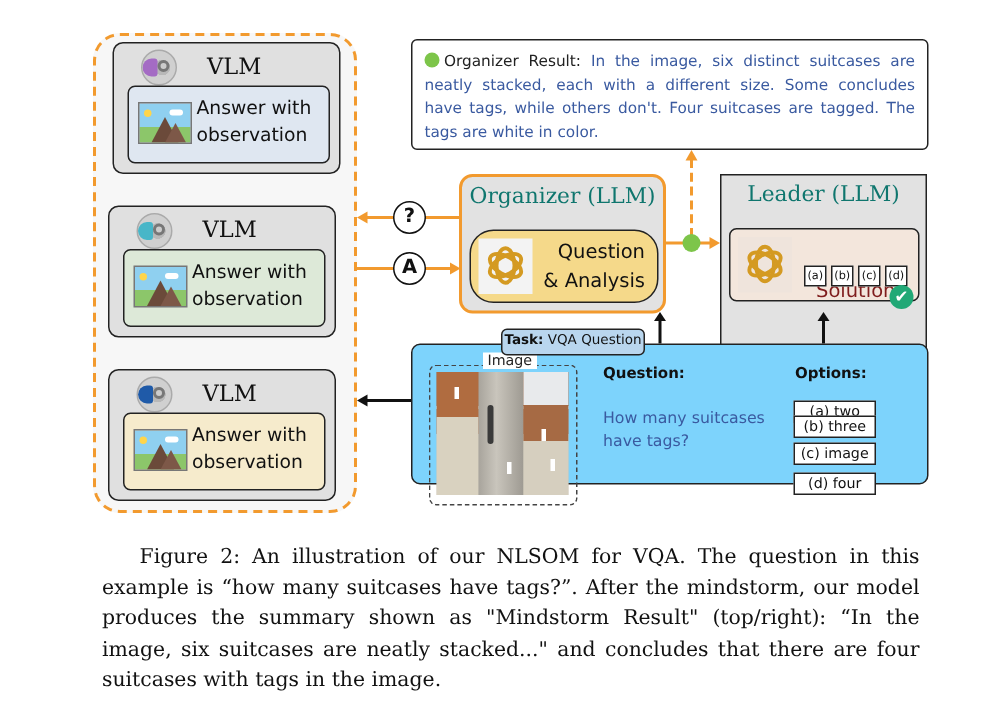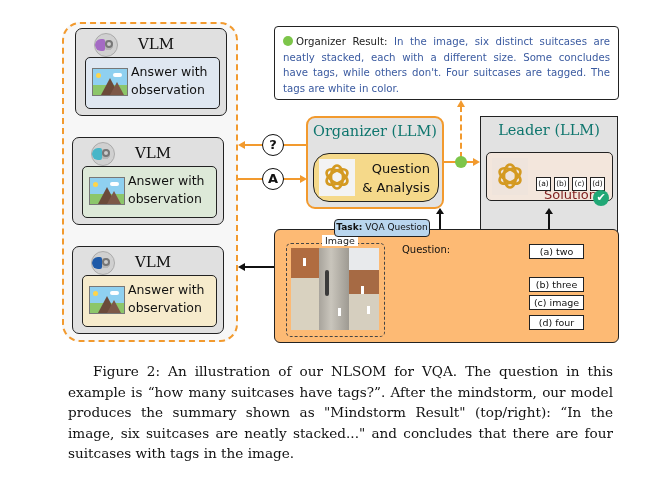--- a/index.html
+++ b/index.html
@@ -37,37 +37,37 @@
 
     
     .leader-box { left: 480px; top: 116px; width: 138px; height: 118px; border: 1.5px solid #222; border-radius: 0; background: #e2e2e2; }
     .leader-inner { position: absolute; left: 5px; top: 35px; width: 125px; height: 47px; border: 1.5px solid #222; border-radius: 5px; background: #f3e6dc; }
     .leader-inner .gpt-tile { background: #efe4dc; }
     .sol-txt { position: absolute; left: 57px; top: 2px; font-size: 13px; color: #7f1d1d; margin-top: 32px; }
     .opt-chip { position: absolute; top: 24px; width: 15px; height: 14px; border: 1.2px solid #222; background: #fff; font-size: 7.5px; line-height: 12px; text-align: center; color: #111; box-sizing: border-box; }
     .check { position: absolute; left: 112px; top: 73px; width: 16px; height: 16px; border-radius: 50%; background: #21a876; color: #fff; font-size: 11px; line-height: 16px; text-align: center; font-weight: bold; }
 
     
-    .q-box { left: 274px; top: 229px; width: 345px; height: 114px; border: 1.5px solid #222; border-radius: 6px; background: #fdba74; }
+    .q-box { left: 274px; top: 229px; width: 345px; height: 94px; border: 1.5px solid #222; border-radius: 6px; background: #7dd3fc; }
     .task-tag { left: 334px; top: 219px; width: 96px; height: 18px; border: 1.5px solid #222; border-radius: 4px; background: #b9d6ee; font-size: 9px; line-height: 15px; text-align: center; color: #111; }
     .img-frame { position: absolute; left: 11px; top: 13px; width: 97px; height: 92px; border: 1.3px dashed #444; border-radius: 5px; }
     .img-label { position: absolute; left: 35px; top: -9px; background: #fff; padding: 0 3px; font-size: 9.5px; color: #222; }
     .suitcase-img { position: absolute; left: 4px; top: 4px; width: 88px; height: 82px; background:
         linear-gradient(90deg, rgba(0,0,0,0) 0 38%, #8c8780 38% 40%, rgba(0,0,0,0) 40% 100%),
         linear-gradient(180deg, #a86a45 0 28%, #d8d2c6 28% 30%, #b37a55 30% 50%, #cdc6b8 50% 100%);
       overflow: hidden; }
     .suitcase-img .s1 { position: absolute; left: 28px; top: 0; width: 30px; height: 82px; background: linear-gradient(90deg,#a8a49c,#c9c5bc 40%,#9e9a92); }
     .suitcase-img .s2 { position: absolute; left: 58px; top: 0; width: 30px; height: 22px; background: #e8eaec; }
     .suitcase-img .s3 { position: absolute; left: 58px; top: 22px; width: 30px; height: 24px; background: #a66a44; }
     .suitcase-img .s4 { position: absolute; left: 58px; top: 46px; width: 30px; height: 36px; background: #d6cfbf; }
     .suitcase-img .s5 { position: absolute; left: 0; top: 0; width: 28px; height: 30px; background: #b06c40; }
     .suitcase-img .s6 { position: absolute; left: 0; top: 30px; width: 28px; height: 52px; background: #d9d2c0; }
     .suitcase-img .handle { position: absolute; left: 34px; top: 22px; width: 4px; height: 26px; background: #3a3a3a; border-radius: 2px; }
     .suitcase-img .tag { position: absolute; width: 3px; height: 8px; background: #fff; }
-    .q-label { position: absolute; left: 127px; top: 14px; font-size: 10px; font-weight: normal; color: #111; }
+    .q-label { position: absolute; left: 127px; top: 14px; font-size: 10px; font-weight: bold; color: #111; }
     .q-text { position: absolute; left: 127px; top: 42px; font-size: 10.5px; line-height: 15px; color: #3a5aa0; }
     .opt-label { position: absolute; left: 255px; top: 14px; font-size: 10px; font-weight: bold; color: #111; }
     .opt-row { position: absolute; left: 254px; width: 55px; height: 15px; border: 1.3px solid #222; font-size: 9.5px; line-height: 13px; text-align: center; color: #111; background: #fff; box-sizing: border-box; }
 
     
     .line-o { background: #f29a2e; }
     .line-k { background: #111; }
     .circ-lbl { width: 22px; height: 22px; border: 1.5px solid #111; border-radius: 50%; background: #fff; font-size: 13px; font-weight: bold; text-align: center; line-height: 20px; color: #111; }
     .arrow-l { width: 0; height: 0; border-top: 4px solid transparent; border-bottom: 4px solid transparent; }
     .green-node { width: 12px; height: 12px; border-radius: 50%; background: #7dc54a; }
@@ -206,22 +206,23 @@
         <div class="s3"></div>
         <div class="s4"></div>
       <div class="handle"></div>
       <div class="tag" style="left:12px; top:10px;"></div>
       <div class="tag" style="left:47px; top:60px;"></div>
       <div class="tag" style="left:70px; top:38px;"></div>
       <div class="tag" style="left:76px; top:58px;"></div>
     </div>
   </div>
   <div class="q-label">Question:</div>
+  <div class="q-text" style="width:115px;">How many suitcases have tags?</div>
   <div class="opt-label">Options:</div>
-  <div class="opt-row" style="top:14px;">(a) two</div>
+  <div class="opt-row" style="top:37px;">(a) two</div>
   <div class="opt-row" style="top:47px;">(b) three</div>
   <div class="opt-row" style="top:65px;">(c) image</div>
   <div class="opt-row" style="top:85px;">(d) four</div>
 </div>
 
 <div class="abs task-tag"><b>Task:</b> <span>VQA Question</span></div>
 
 <div class="abs caption">
   <b>Figure 2:</b> <span>An illustration of our NLSOM for VQA. The question in this example is “how many suitcases have tags?”. After the mindstorm, our model produces the summary shown as "Mindstorm Result" (top/right): “In the image, six suitcases are neatly stacked..." and concludes that there are four suitcases with tags in the image.</span>
 </div>

